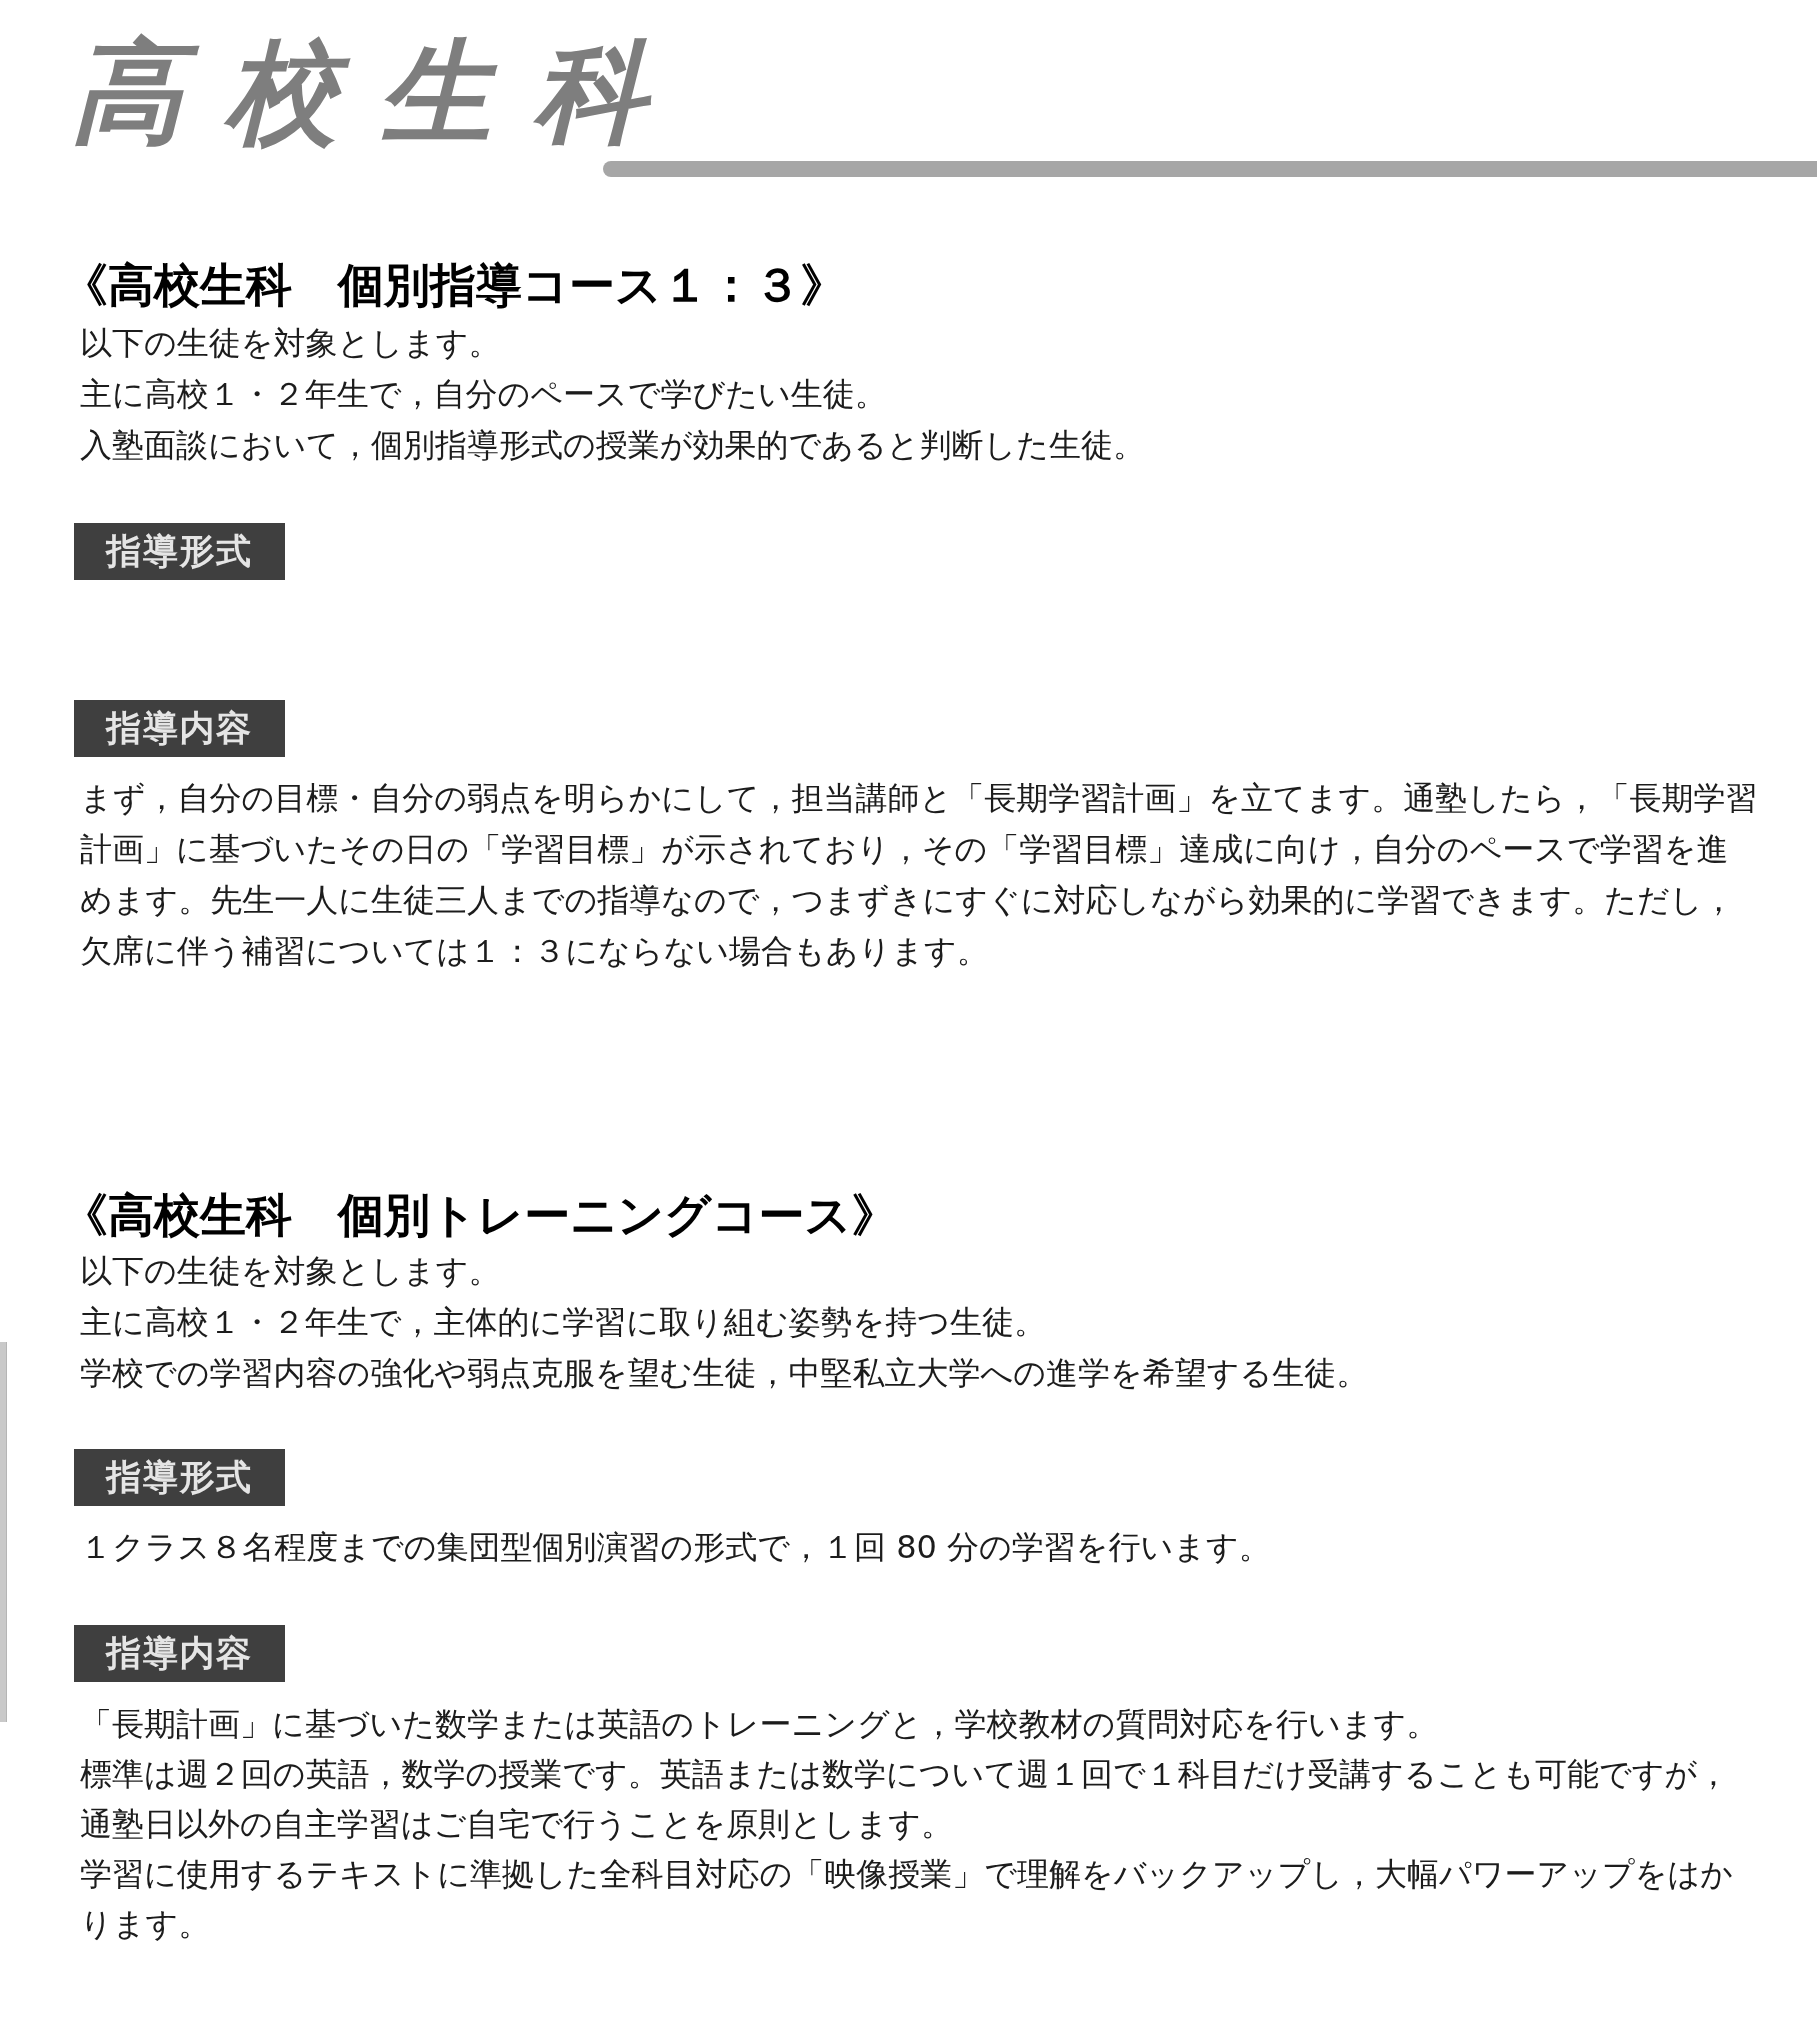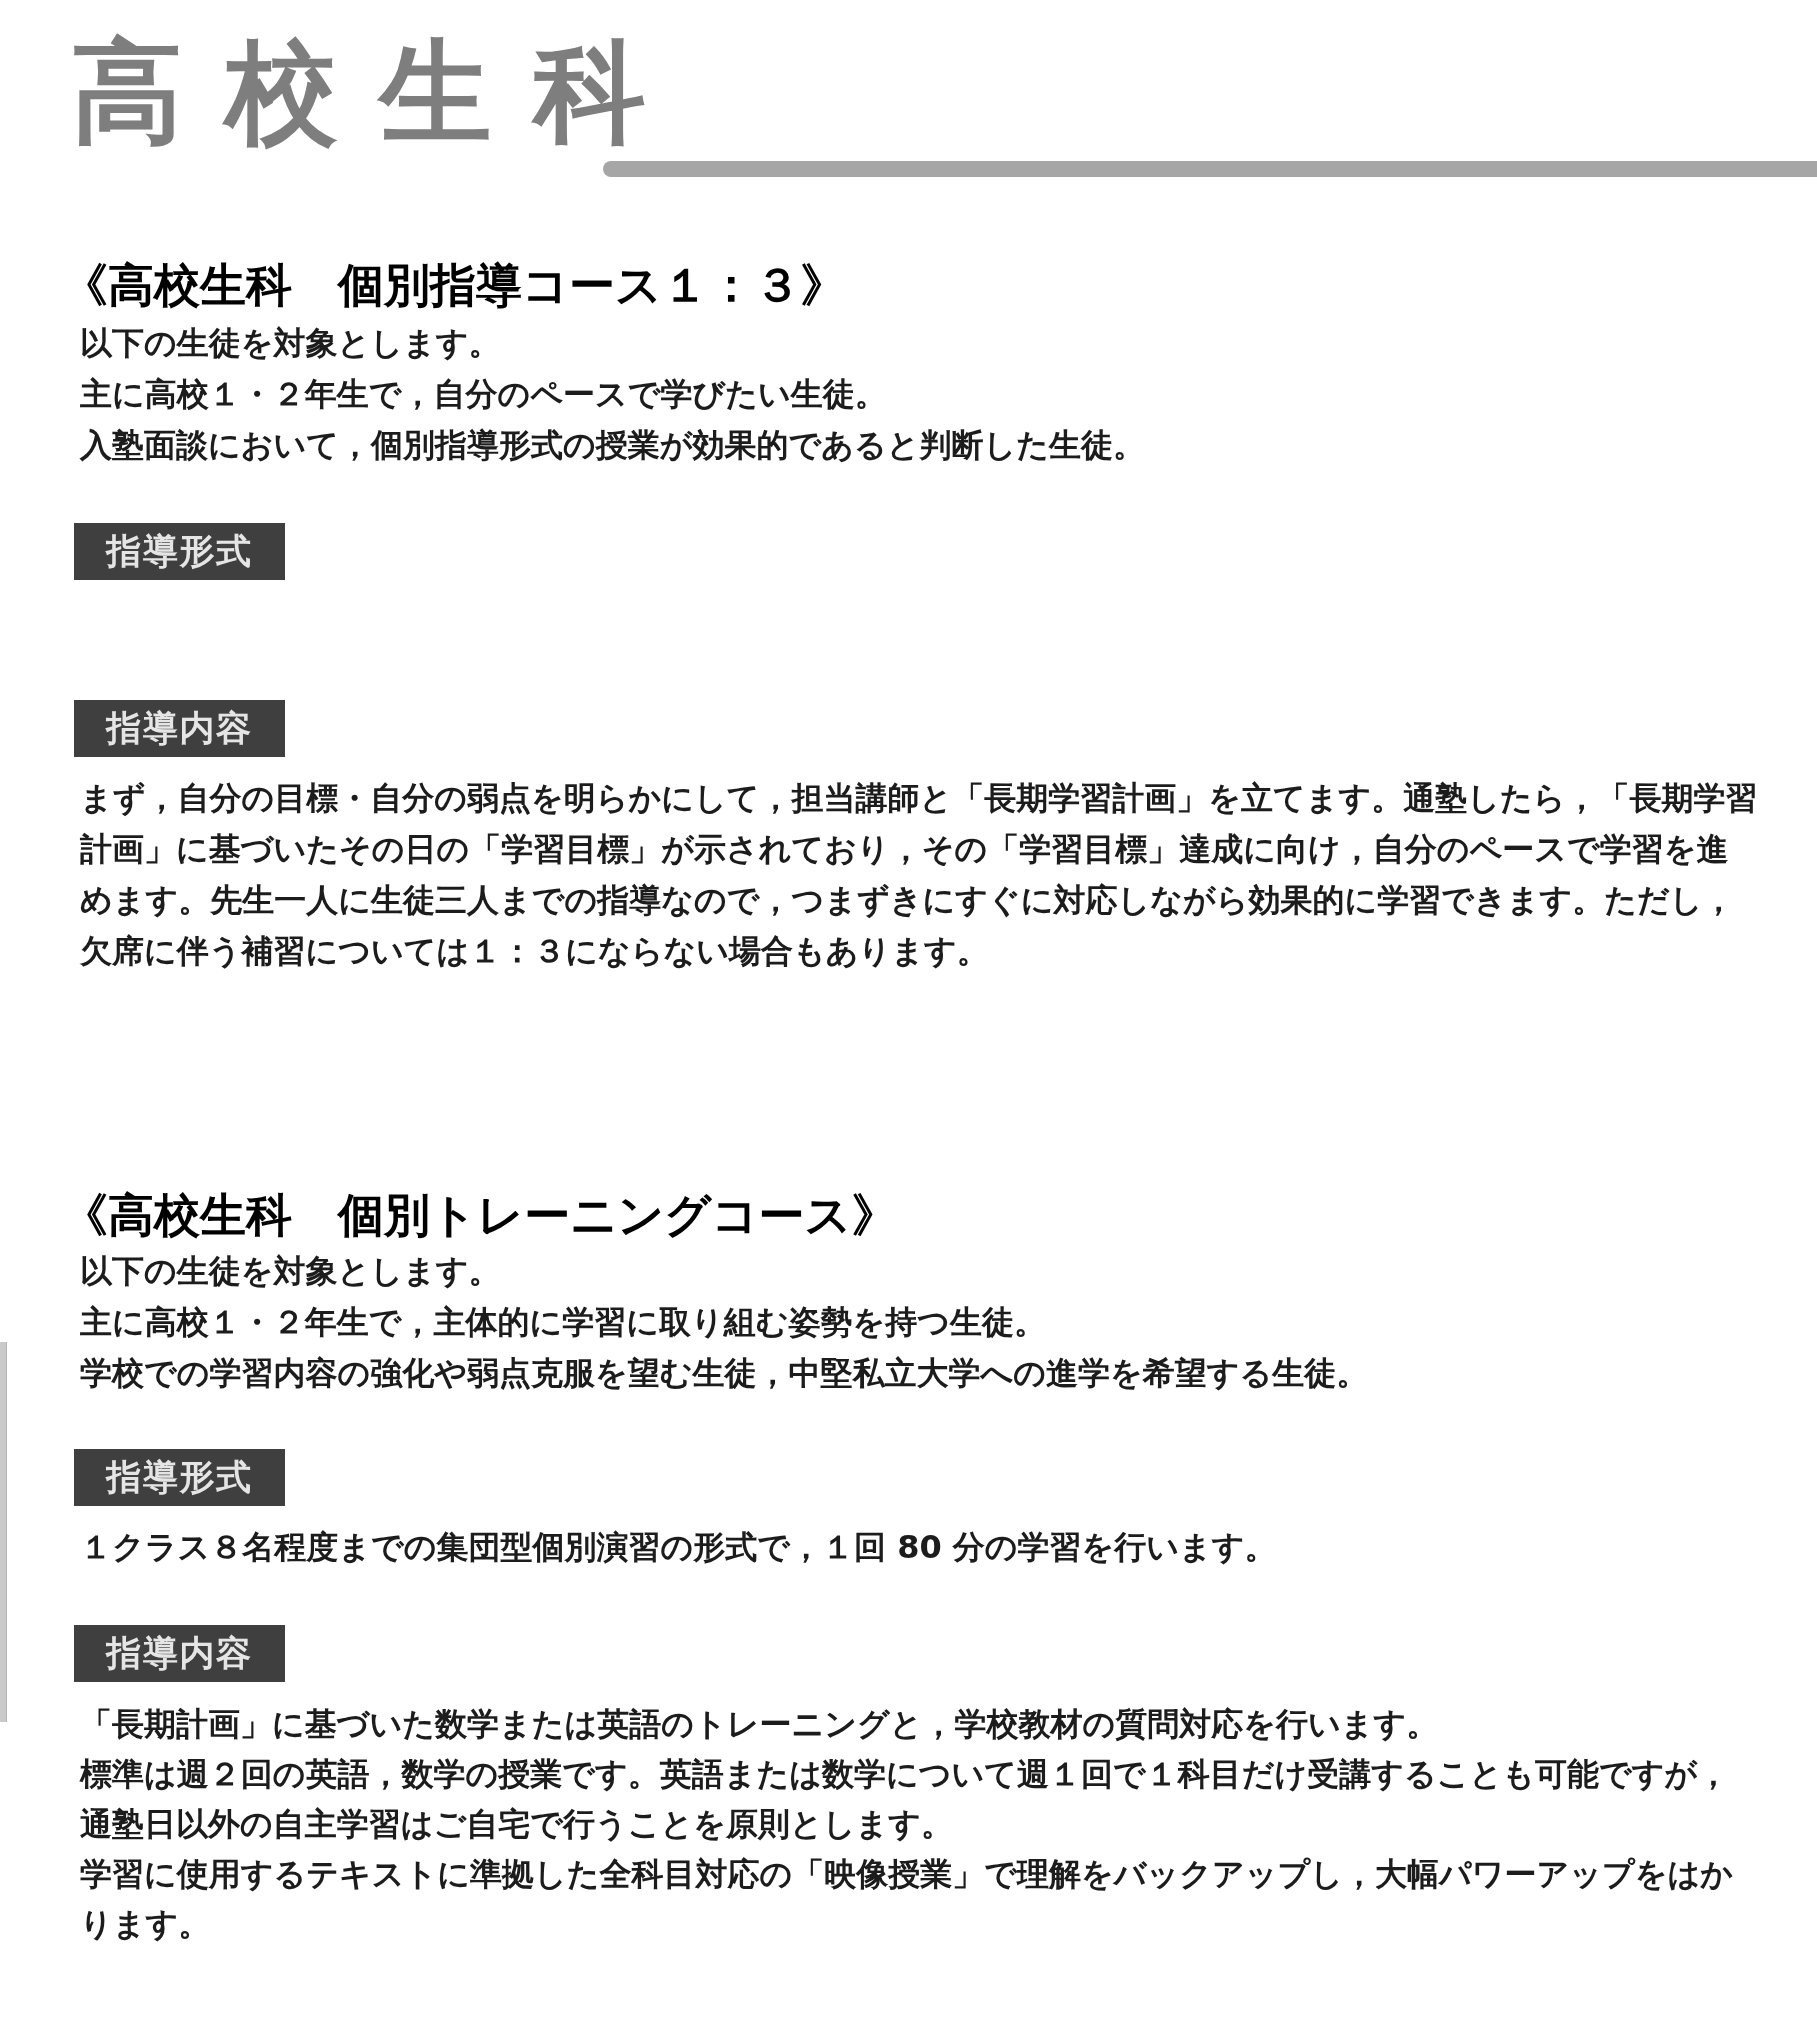--- a/index.html
+++ b/index.html
@@ -21,20 +21,21 @@
     position: absolute;
     left: 71px;
     top: 24px;
     margin: 0;
     font-size: 112px;
     line-height: 136px;
     font-weight: bold;
     color: #7e7e7e;
     letter-spacing: 1.6px;
     white-space: nowrap;
+    font-style: italic;
   }
   .title-rule {
     position: absolute;
     left: 603px;
     top: 161px;
     width: 1214px;
     height: 16px;
     background: #a6a6a6;
     border-radius: 8px 0 0 8px;
   }
@@ -61,21 +62,21 @@
     color: #000000;
     white-space: nowrap;
   }
 
   
   .text-block {
     position: absolute;
     left: 80px;
     margin: 0;
     font-size: 32px;
-    font-weight: bold;
+    font-weight: normal;
     color: #1c1c1c;
     white-space: nowrap;
   }
   .text-block p {
     margin: 0;
     line-height: 51px;
   }
   .text-block.tight p {
     line-height: 50px;
   }

